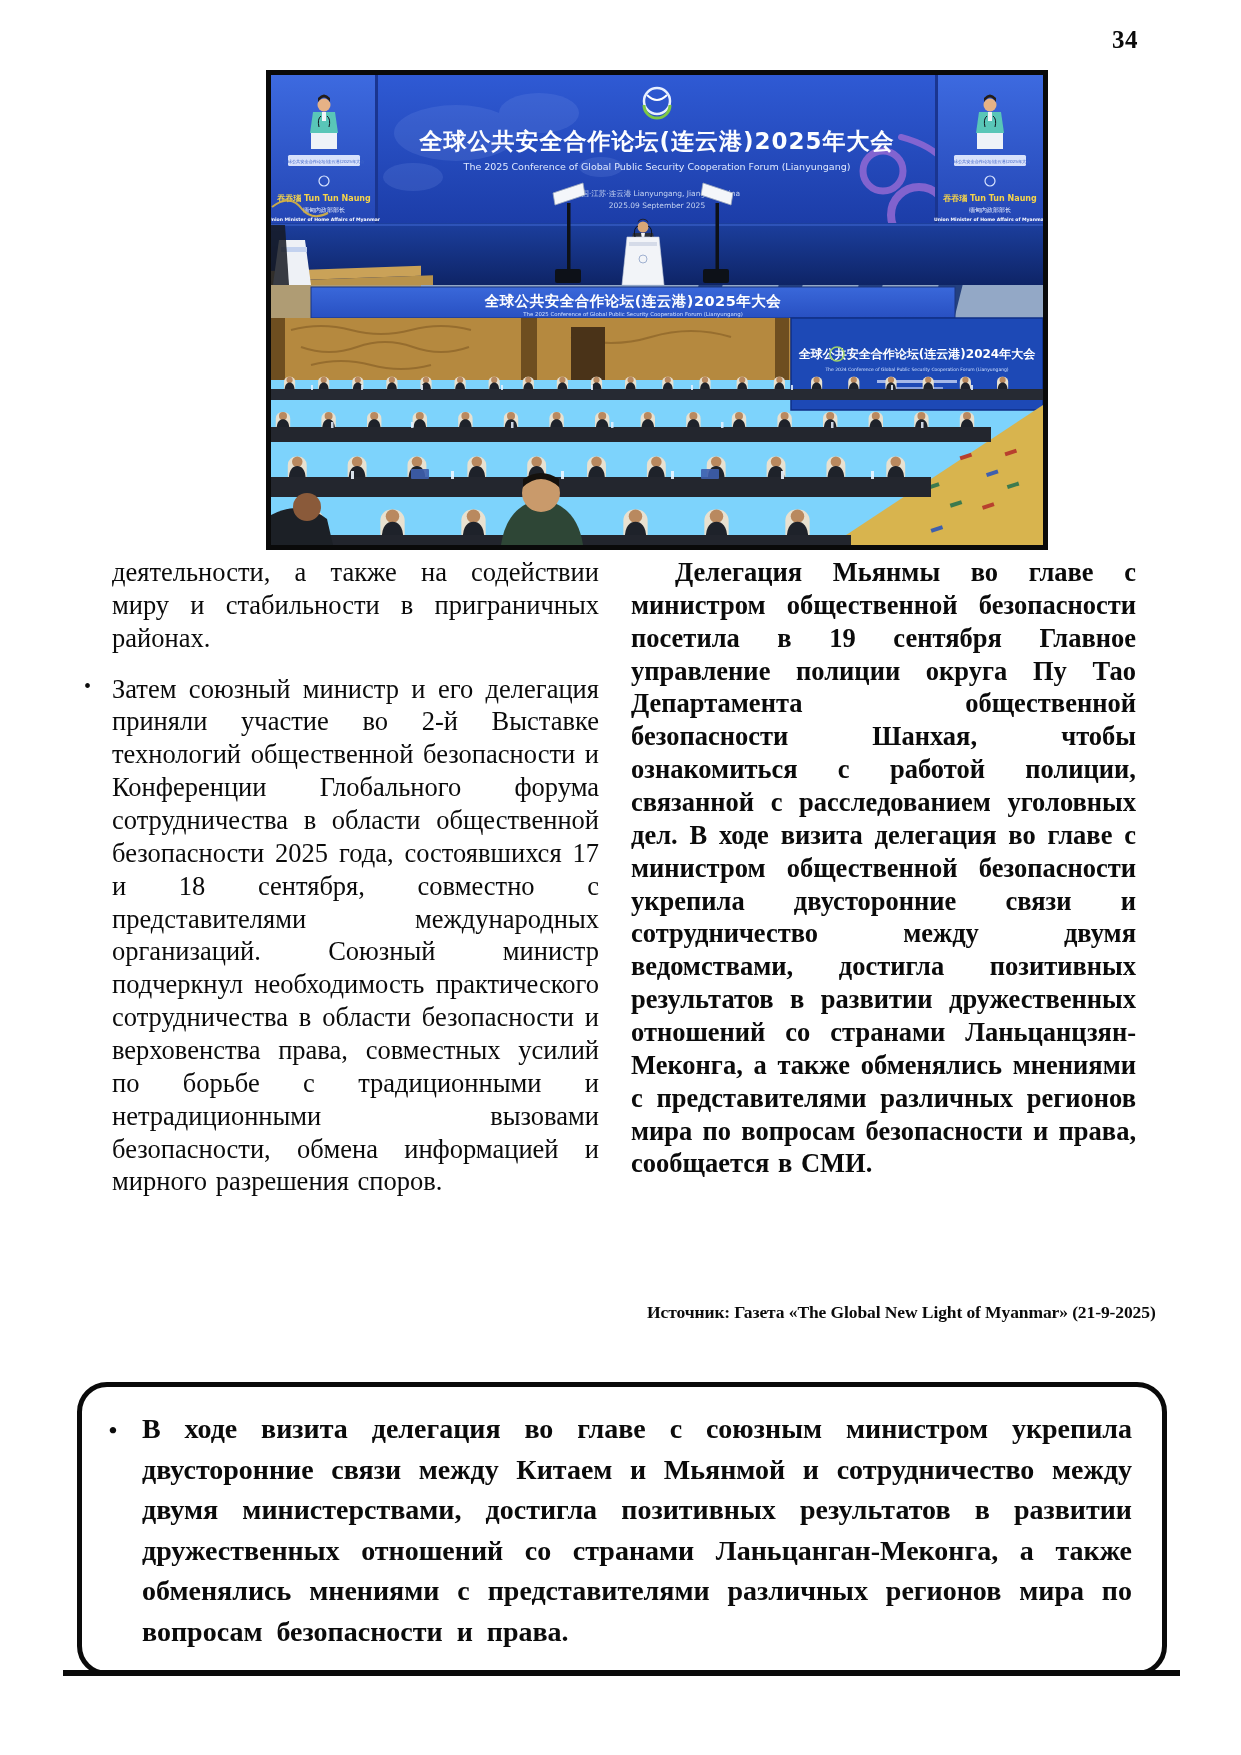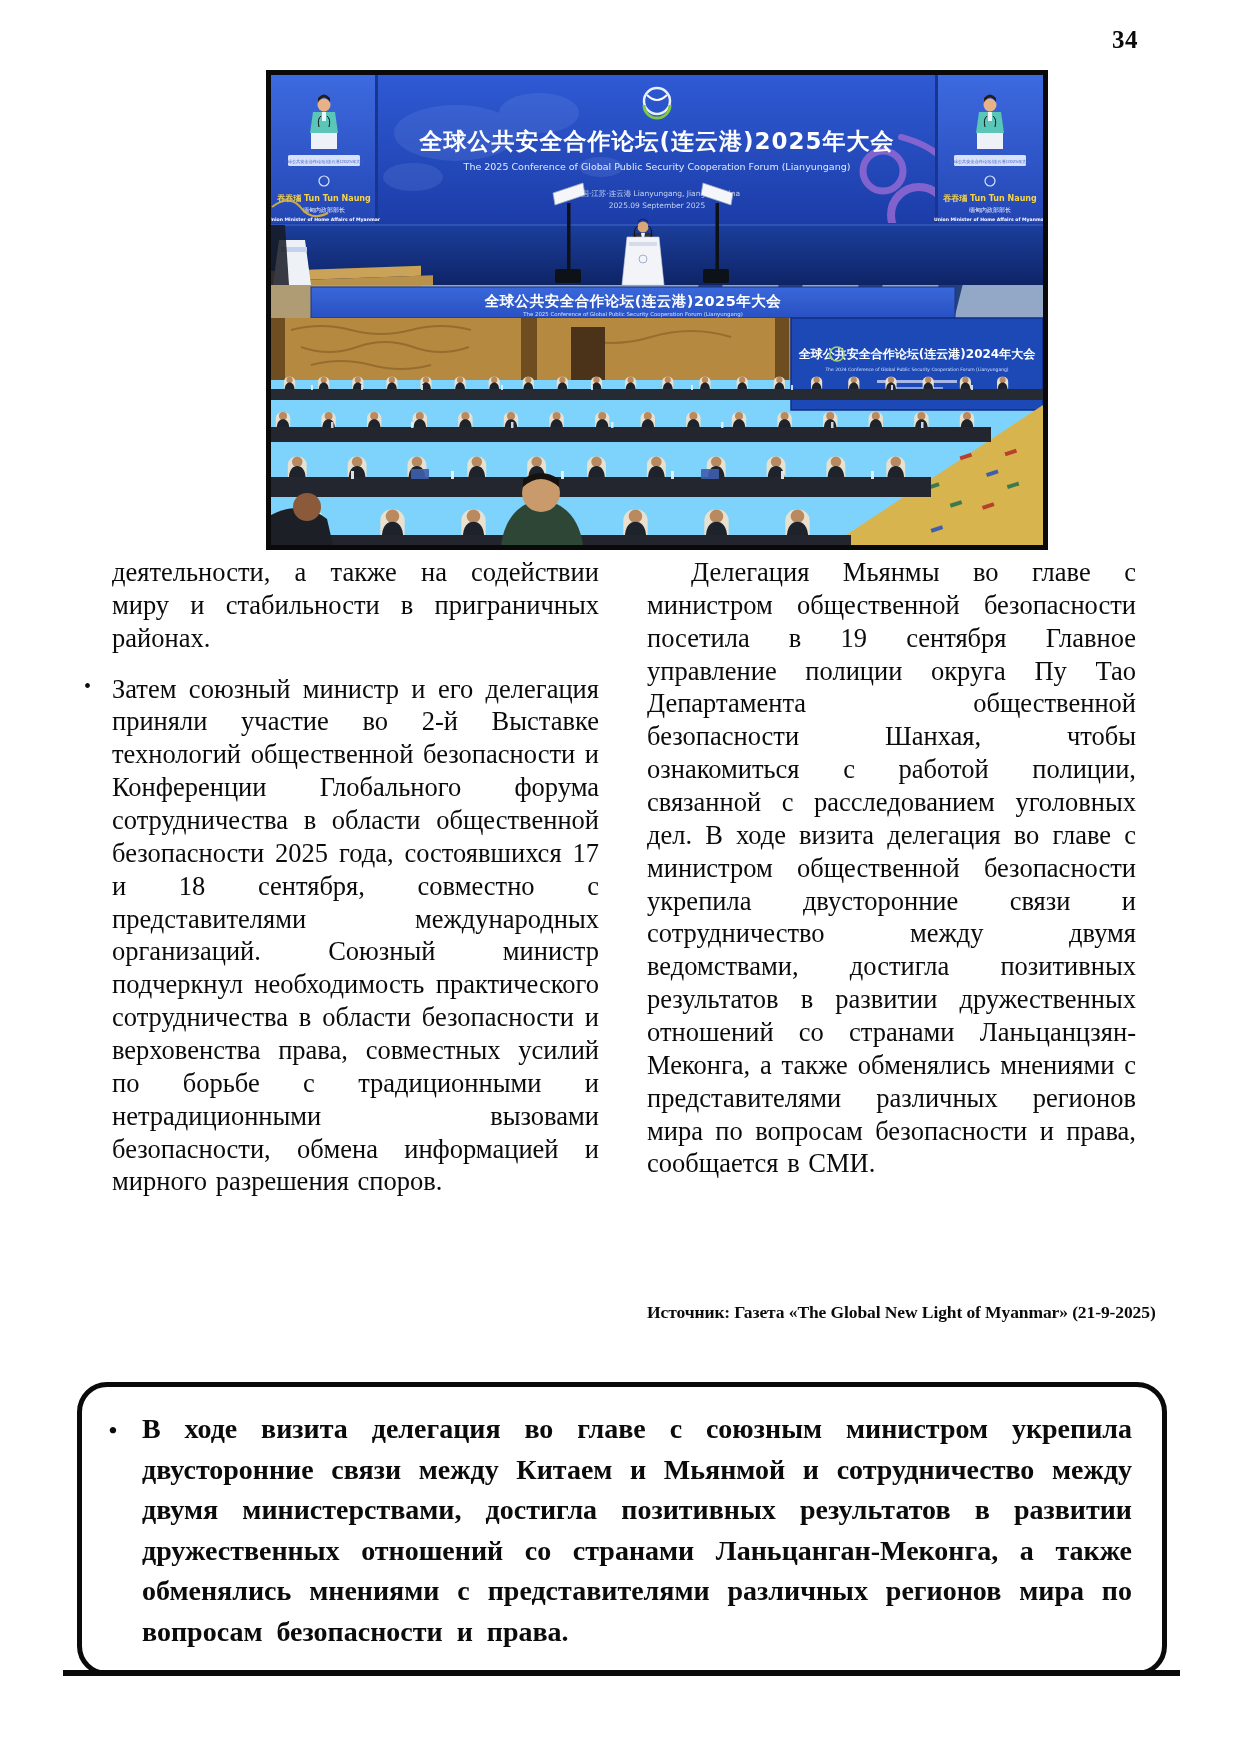--- a/index.html
+++ b/index.html
@@ -10,25 +10,25 @@
   .page-number{
     position:absolute;top:26px;left:1112px;font-size:25px;font-weight:bold;letter-spacing:.5px;text-align:right;
   }
   .photo-frame{
     position:absolute;left:225px;top:70px;width:772px;height:470px;
     border:5px solid #0a0a0a;background:#7dd3fc;margin-left:41px;
   }
   .photo-frame svg{display:block;width:100%;height:100%;}
   .columns{
     position:absolute;left:112px;top:556px;width:1024px;
-    display:flex;gap:48px;font-size:26.5px;line-height:1.24;
+    display:flex;gap:32px;font-size:26.5px;line-height:1.24;
     text-align:justify;word-spacing:2px;
   }
   .col-left{width:487px;flex:0 0 487px;}
-  .col-right{flex:1;}
+  .col-right{flex:1;font-weight:bold;}
   .columns p{margin:0 0 18px 0;}
   .bullet-item{position:relative;margin:0;}
   .hang-bullet{position:absolute;left:-28px;top:1px;font-size:20px;}
   .indent-first{text-indent:44px;}
   .source-line{
     position:absolute;left:647px;width:489px;top:1302px;text-align:right;
     font-weight:bold;font-size:17.5px;letter-spacing:-0.1px;white-space:nowrap;
   }
   .callout{
     position:absolute;left:77px;top:1382px;width:1090px;min-height:272px;

